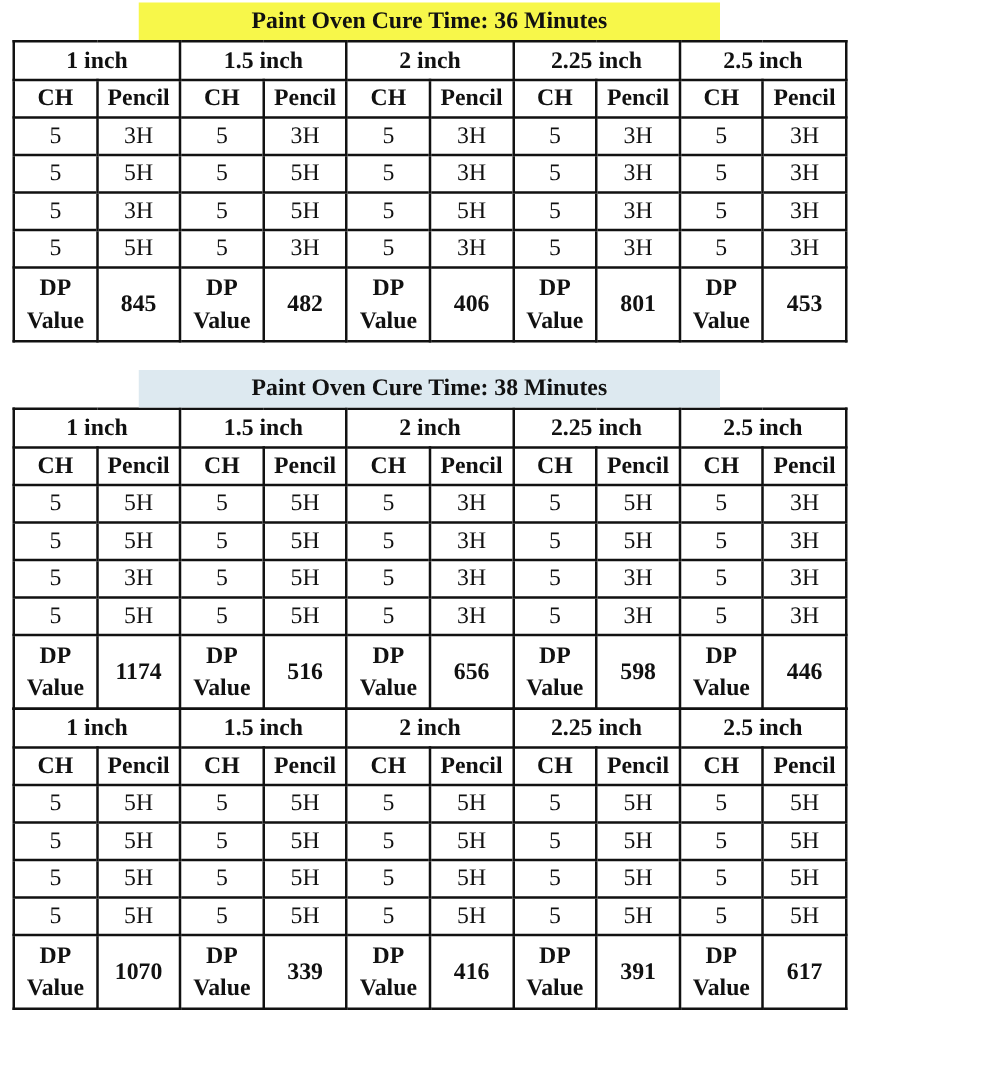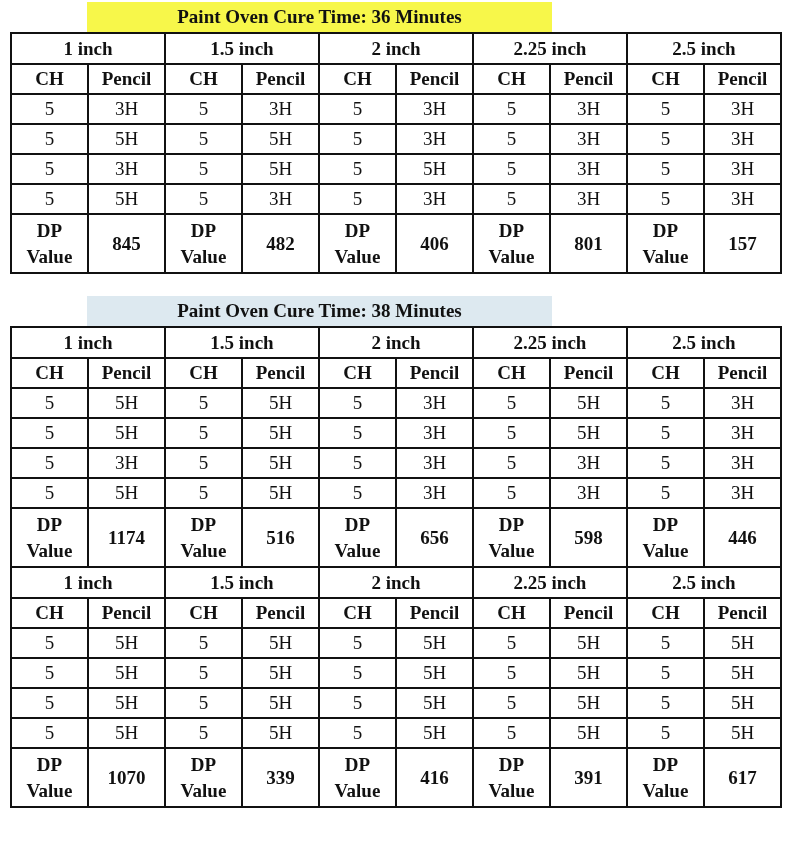--- a/index.html
+++ b/index.html
@@ -1,21 +1,21 @@
 <!DOCTYPE html>
 <html><head>
 <meta charset="utf-8">
 <style>
   html, body { margin: 0; padding: 0; background: #ffffff; }
   body { width: 800px; height: 853px; position: relative; overflow: hidden;
          font-family: "Liberation Serif", "DejaVu Serif", serif; color: #111; }
   .section { position: absolute; left: 10px; width: 772px; }
-  .banner { position: relative; margin-left: 77px; width: 465px; height: 30px;
+  .banner { position: relative; margin-left: 101px; width: 465px; height: 30px;
             line-height: 30px; text-align: center; font-weight: bold; font-size: 19px; color: #111; }
-  table { border-collapse: collapse; width: 772px; table-layout: fixed; }
+  table { border-collapse: collapse; width: 668px; table-layout: fixed; }
   td, th { border: 2px solid #111; text-align: center; padding: 0; font-size: 19px; }
   th { font-weight: bold; }
   .size-row th { height: 29px; }
   .sub-row th { height: 28px; }
   .data-row td { height: 28px; font-weight: normal; }
   .data-row.dashed td { border-bottom: 1.5px dashed #333; }
   .dp-row td { height: 57px; font-weight: bold; line-height: 26px; }
   .dp-label { font-weight: bold; }
 </style>
 </head>
@@ -108,21 +108,21 @@
           <tr class="dp-row">
             <td><span class="dp-label">DP</span><br><span class="dp-label">Value</span></td>
             <td>845</td>
             <td><span class="dp-label">DP</span><br><span class="dp-label">Value</span></td>
             <td>482</td>
             <td><span class="dp-label">DP</span><br><span class="dp-label">Value</span></td>
             <td>406</td>
             <td><span class="dp-label">DP</span><br><span class="dp-label">Value</span></td>
             <td>801</td>
             <td><span class="dp-label">DP</span><br><span class="dp-label">Value</span></td>
-            <td>157</td>
+            <td>453</td>
           </tr>
         </tbody>
       </table>
     </div>
     <div class="section" style="top: 296px;">
       <div class="banner" style="background: rgb(221, 233, 240);">Paint Oven Cure Time: 38 Minutes</div>
       <table>
         <colgroup>
           <col style="width:10%">
           <col style="width:10%">

